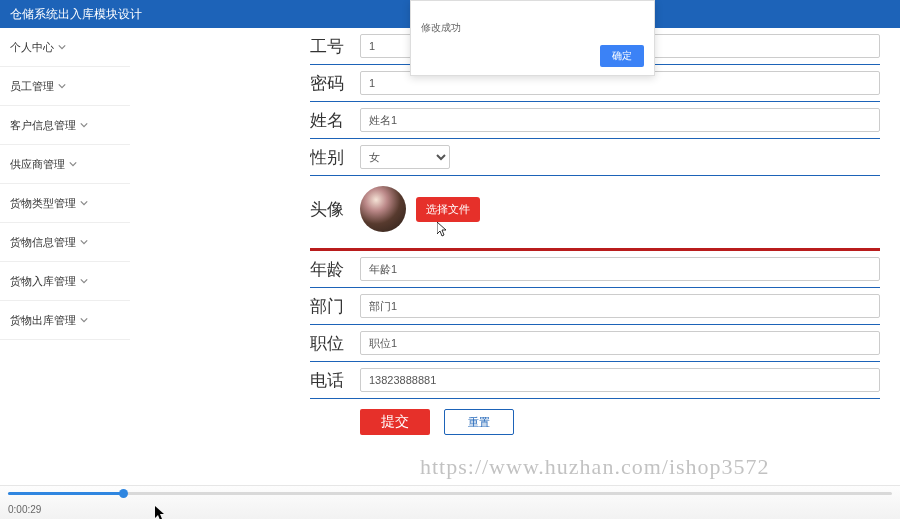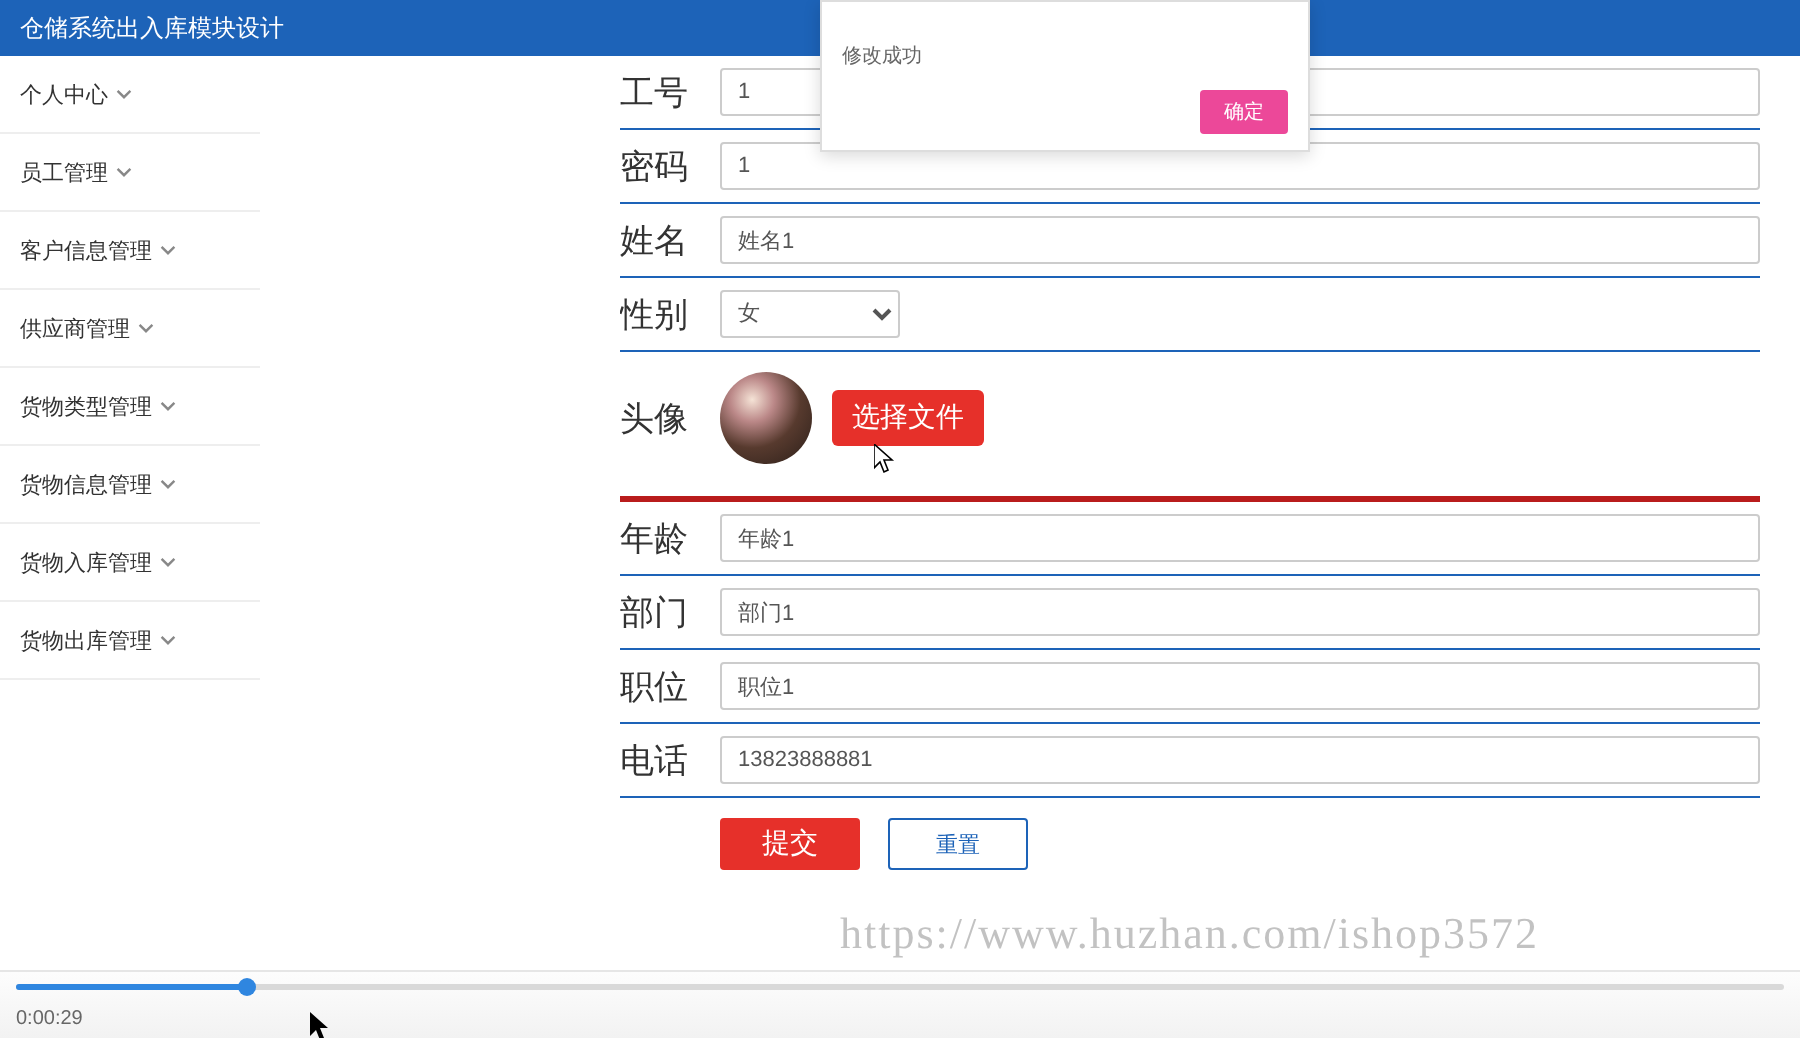--- a/index.html
+++ b/index.html
@@ -14,29 +14,29 @@
 
   .main { position: absolute; top: 28px; left: 310px; right: 20px; bottom: 40px; overflow: hidden; }
   .form-row { display: flex; align-items: center; padding: 6px 0; border-bottom: 1px solid #1d63b8; }
   .form-label { width: 50px; font-size: 17px; color: #333; }
   .form-control { flex: 1; }
   .form-control input[type=text] { width: 100%; height: 24px; border: 1px solid #ccc; border-radius: 2px; padding: 0 8px; font-size: 11px; color: #555; }
   .form-control select { width: 90px; height: 24px; border: 1px solid #ccc; border-radius: 2px; padding: 0 4px; font-size: 11px; color: #555; background: #fff; }
 
   .avatar-row { display: flex; align-items: center; padding: 10px 0 16px 0; border-bottom: 3px solid #b91c1c; }
   .avatar-img { width: 46px; height: 46px; border-radius: 50%; background: radial-gradient(circle at 35% 30%, #f5e3d6 0%, #b88 25%, #573a2e 55%, #2a1e18 100%); margin-right: 10px; }
-  .btn-red { background: #e6302a; color: #fff; border: none; border-radius: 3px; padding: 5px 10px; font-size: 14px; cursor: pointer; }
+  .btn-red { background: #e6302a; color: #fff; border: none; border-radius: 3px; padding: 5px 10px; font-size: 11px; cursor: pointer; }
 
   .btn-row { display: flex; gap: 14px; padding: 10px 0 0 50px; }
   .btn-submit { background: #e6302a; color: #fff; border: none; width: 70px; height: 26px; font-size: 14px; border-radius: 2px; cursor: pointer; }
   .btn-reset { background: #fff; color: #1d63b8; border: 1px solid #1d63b8; width: 70px; height: 26px; font-size: 11px; border-radius: 2px; cursor: pointer; }
 
   .modal { position: absolute; top: 0; left: 410px; width: 245px; background: #fff; border: 1px solid #ddd; box-shadow: 0 2px 8px rgba(0,0,0,0.15); padding: 20px 10px 8px 10px; }
   .modal-text { font-size: 10px; color: #666; margin-bottom: 10px; }
-  .modal-btn { float: right; background: #ec4899; color: #fff; border: none; padding: 4px 12px; font-size: 10px; border-radius: 2px; cursor: pointer; margin-left: 20px; }
+  .modal-btn { float: right; background: #3b82f6; color: #fff; border: none; padding: 4px 12px; font-size: 10px; border-radius: 2px; cursor: pointer; margin-left: 20px; }
   .modal::after { content: ""; display: block; clear: both; }
 
   .watermark { position: absolute; left: 420px; top: 454px; font-size: 22px; color: rgba(120,120,120,0.45); font-family: Georgia, serif; letter-spacing: 1px; pointer-events: none; }
 
   .player { position: absolute; left: 0; right: 0; bottom: 0; height: 34px; background: linear-gradient(#fdfdfd, #f2f2f2); border-top: 1px solid #e6e6e6; }
   .progress { position: absolute; top: 6px; left: 8px; right: 8px; height: 3px; background: #d9d9d9; border-radius: 2px; }
   .progress-fill { position: absolute; top: 0; left: 0; height: 3px; width: 13%; background: #2f86e0; border-radius: 2px; }
   .progress-thumb { position: absolute; top: -3px; left: 13%; width: 9px; height: 9px; border-radius: 50%; background: #2f86e0; margin-left: -4px; }
   .time { position: absolute; left: 8px; bottom: 4px; font-size: 10px; color: #666; }
 

